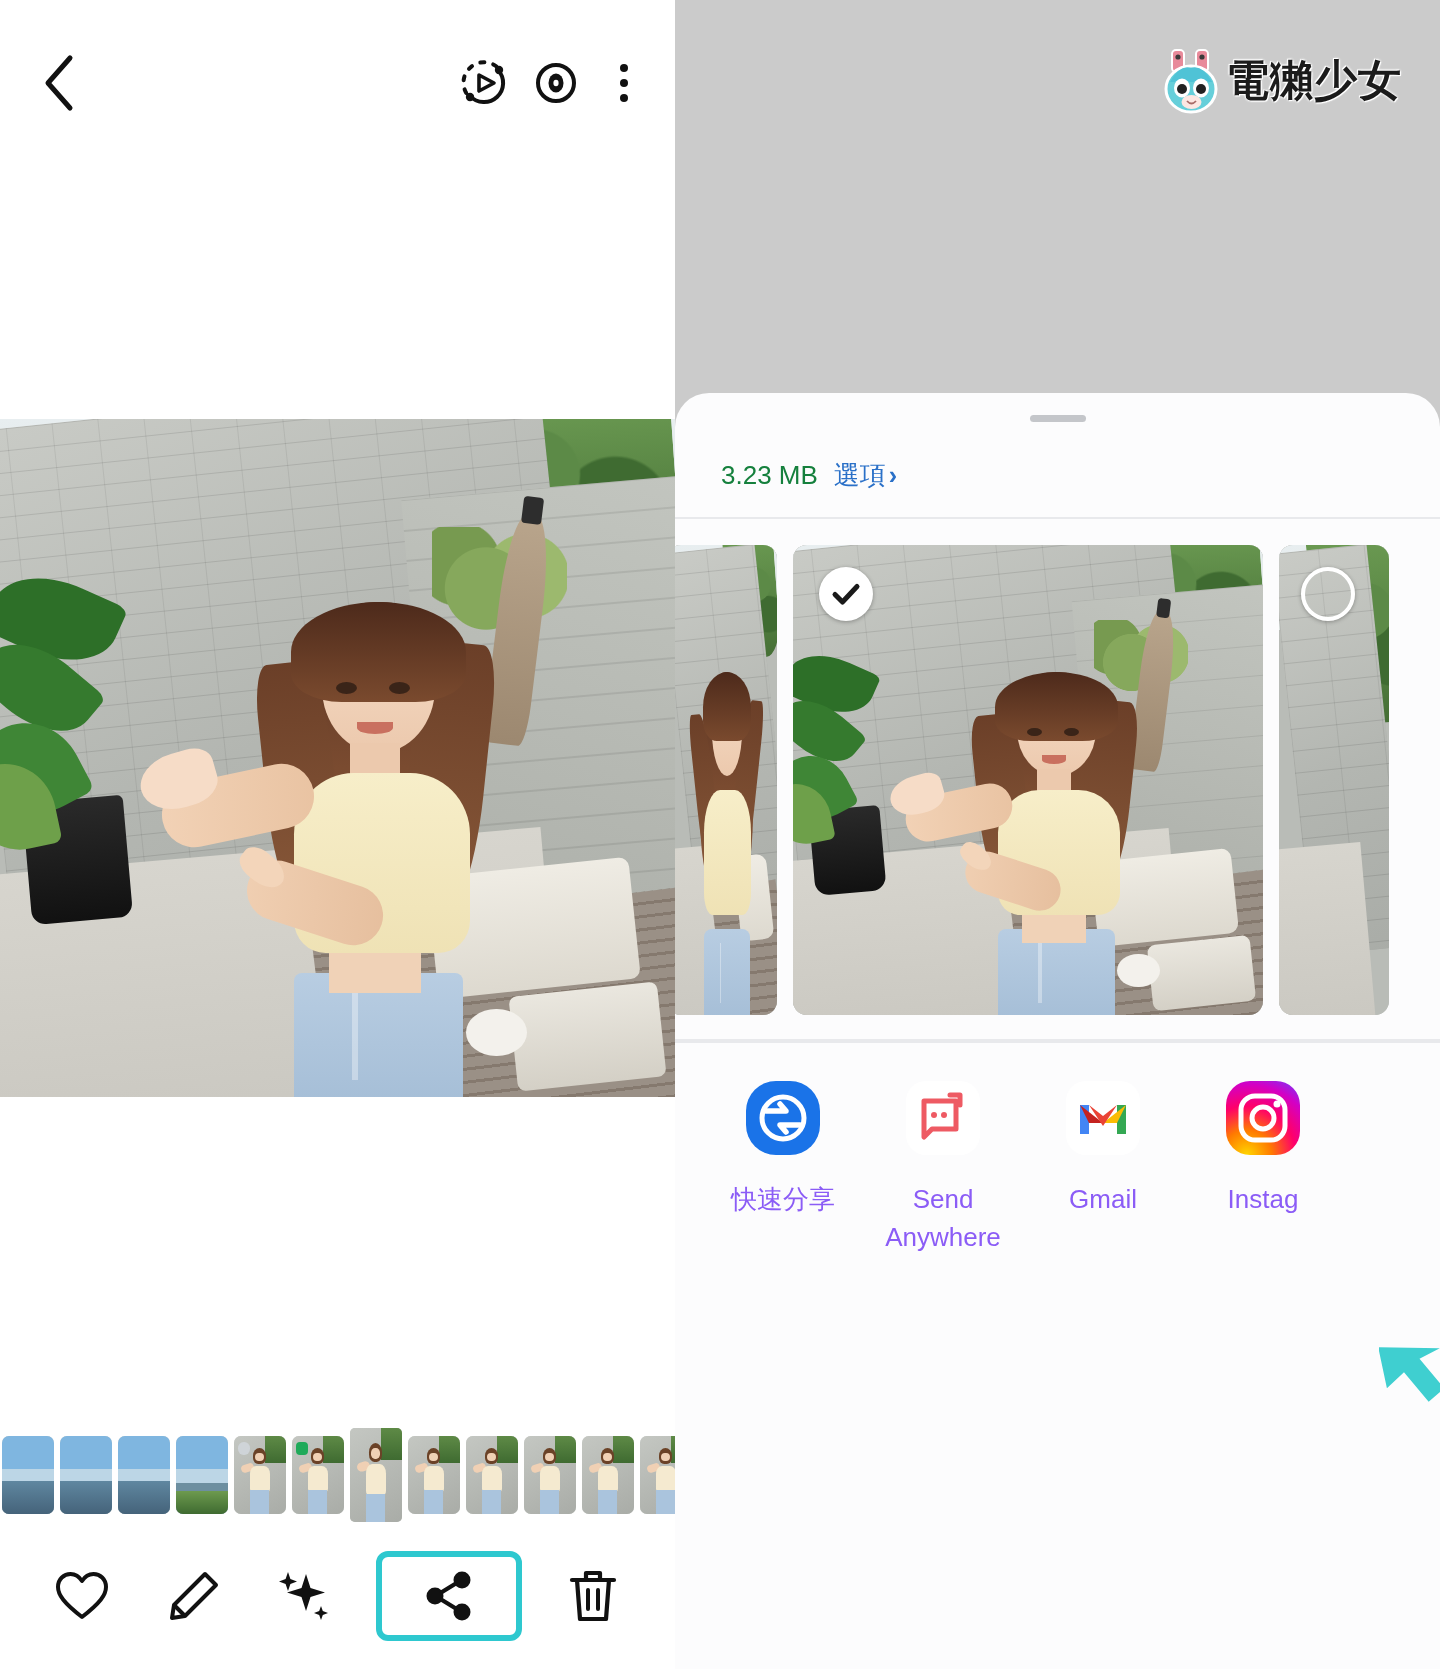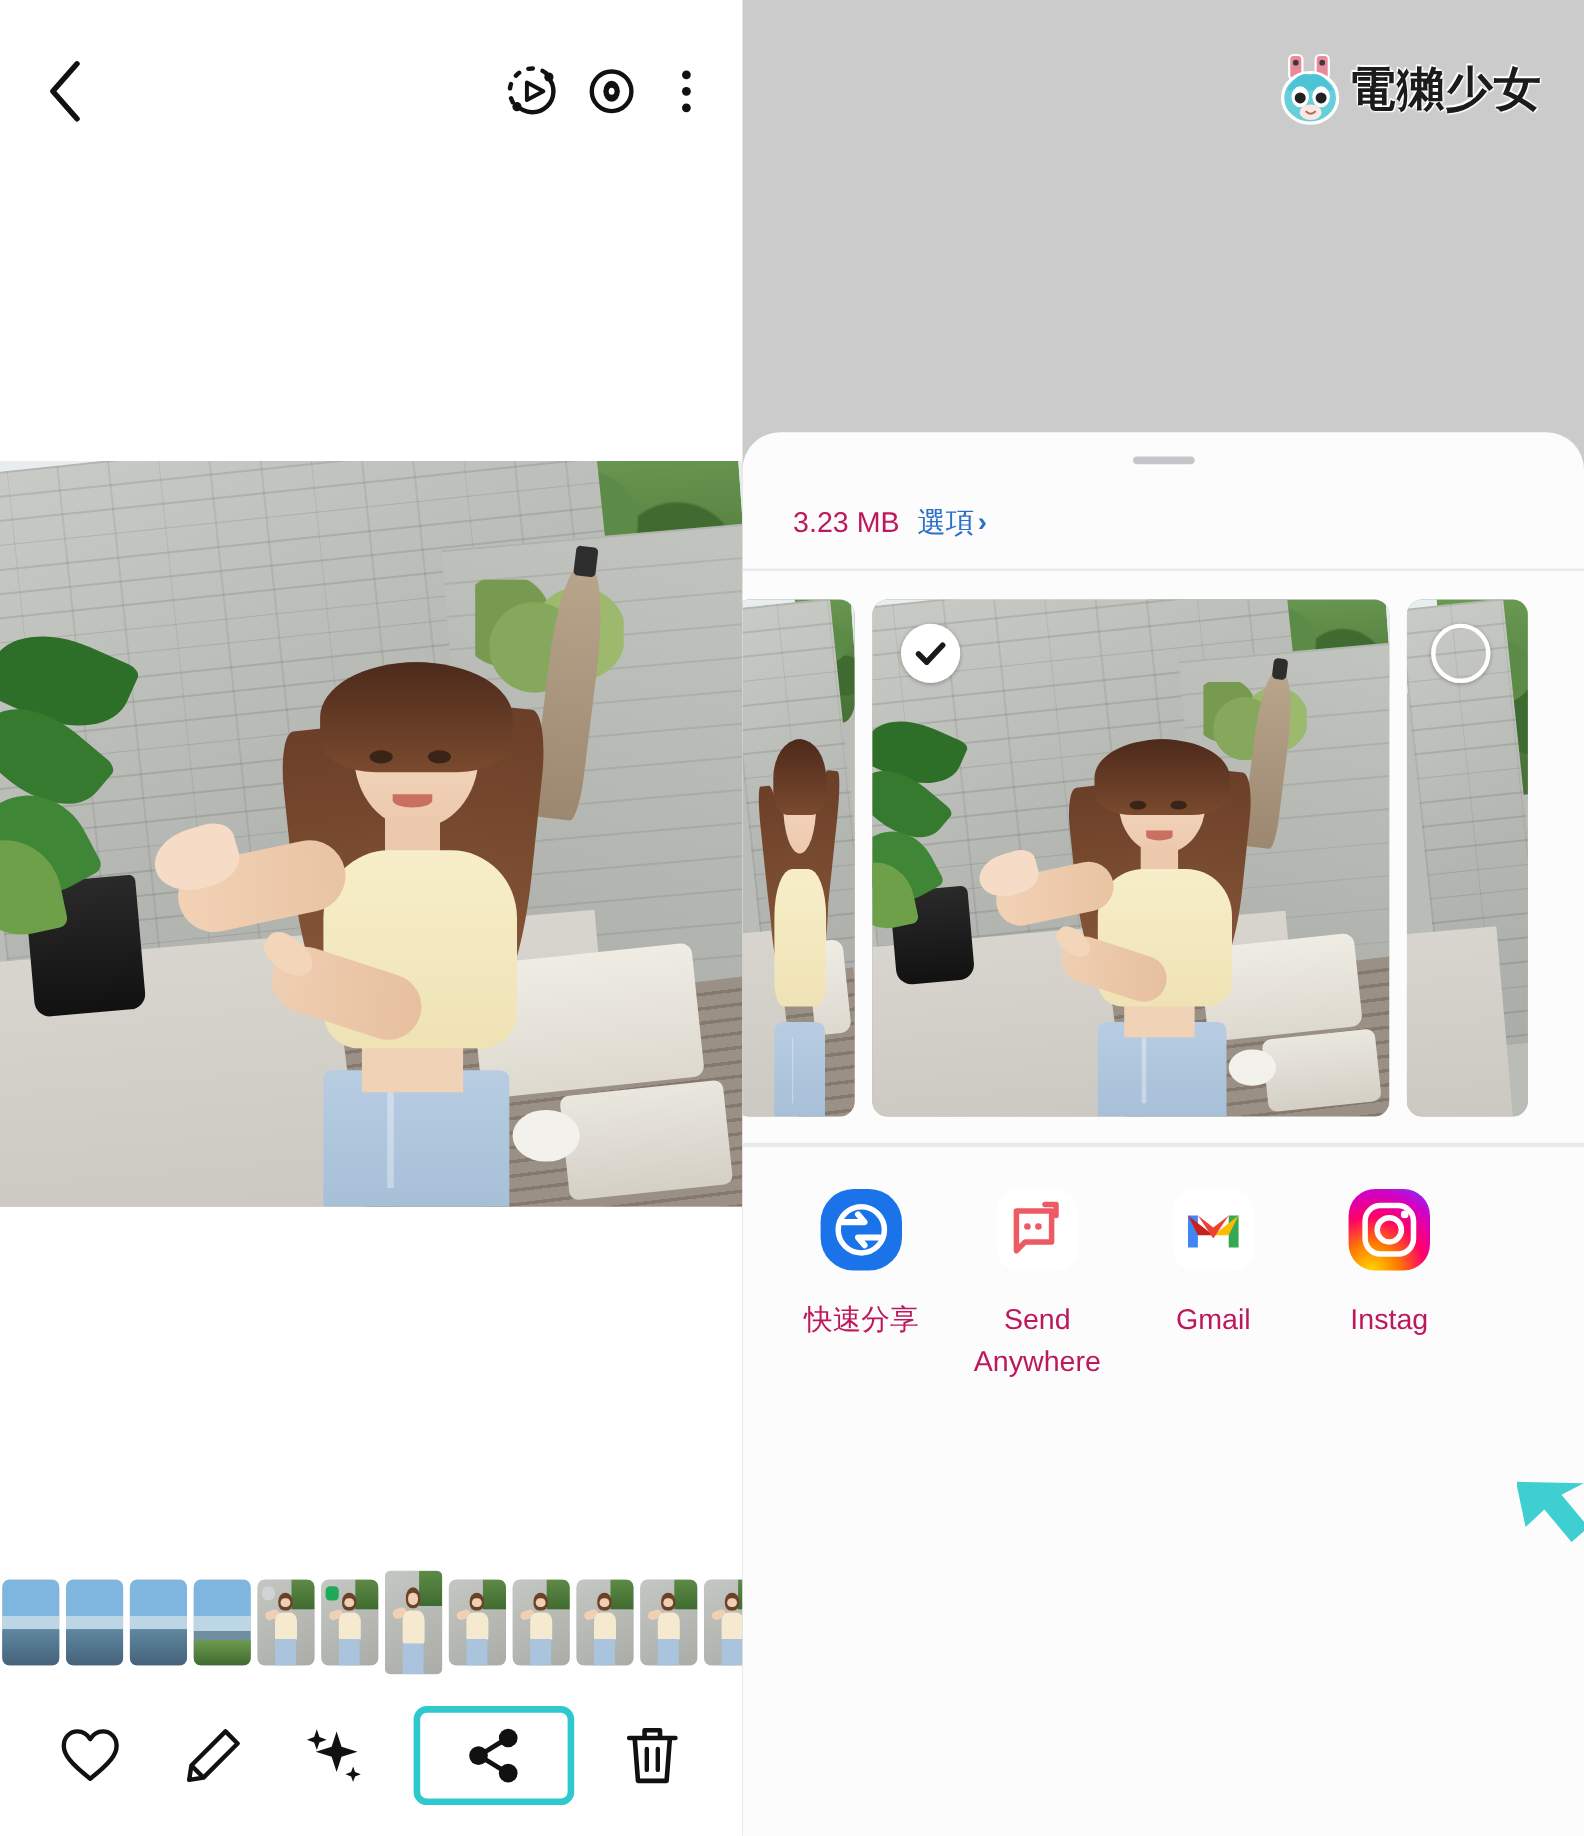--- a/index.html
+++ b/index.html
@@ -254,21 +254,21 @@
     background:#fcfcfd; border-radius:34px 34px 0 0;
     display:flex; flex-direction:column;
   }
   .sheet-grab {
     width:56px; height:7px; border-radius:4px; background:#c4c6ca;
     margin: 22px auto 0;
   }
   .sheet-head { padding: 22px 46px 0; }
   .sheet-title { font-size:42px; font-weight:700; color:#141414; letter-spacing:.5px; }
   .sheet-sub { margin-top:14px; display:flex; align-items:center; gap:16px; }
-  .sheet-size { font-size:26px; color:#be185d; }
+  .sheet-size { font-size:26px; color:#15803d; }
   .sheet-opt { font-size:26px; color:#2a70c8; display:flex; align-items:center; gap:3px; cursor:pointer; }
   .sheet-opt .chev { font-size:25px; font-weight:700; }
 
   .sheet-divider { height:2px; background:#e8e9ec; margin-top:24px; }
 
   .img-row {
     display:flex; align-items:flex-start; gap:16px;
     padding: 26px 0 30px 0; overflow:hidden; height:520px;
   }
   .img-card {
@@ -298,21 +298,21 @@
     height:250px; display:flex; align-items:flex-start; padding: 34px 0 0 0;
     overflow:hidden;
   }
   .app {
     flex:0 0 145px; display:flex; flex-direction:column; align-items:center;
     cursor:pointer;
   }
   .app:first-child { margin-left: 28px; }
   .app-icon { width:82px; height:82px; border-radius:22px; position:relative;
               display:flex; align-items:center; justify-content:center; }
-  .app-label { margin-top:22px; font-size:26px; color:#be185d; text-align:center; line-height:1.45; width:160px; }
+  .app-label { margin-top:22px; font-size:26px; color:#8b5cf6; text-align:center; line-height:1.45; width:160px; }
 
   
   .arrow-anno {
     position:absolute; left:704px; top:1330px; width:92px; height:90px; z-index:40;
   }
 </style>
 </head>
 <body>
 
 <div class="screen">

